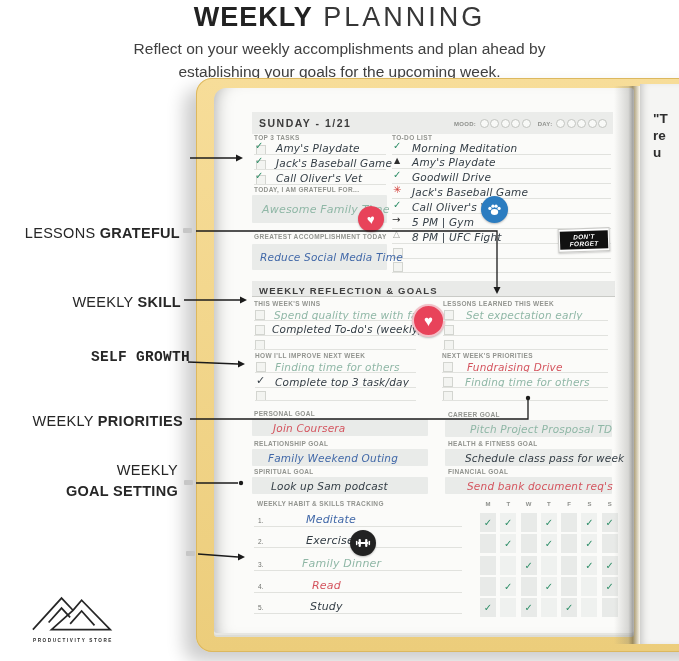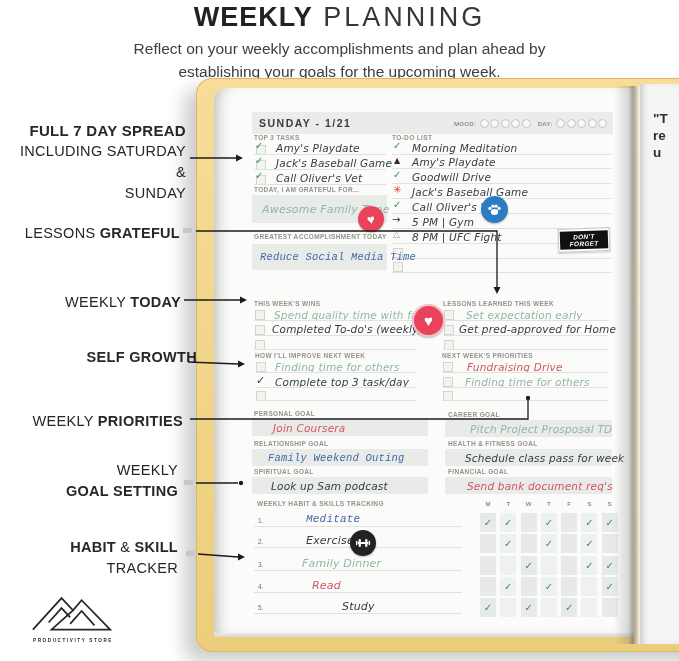--- a/index.html
+++ b/index.html
@@ -28,21 +28,21 @@
               background:linear-gradient(to right,rgba(0,0,0,0) 0%,rgba(120,120,115,0.28) 55%,rgba(60,60,58,0.45) 72%,rgba(250,250,248,0.9) 100%);}
   .page-right{position:absolute;left:444px;top:6px;width:39px;height:560px;background:#f5f5f3;
               box-shadow:inset 6px 0 8px -5px rgba(0,0,0,0.25);}
   .quote{position:absolute;left:13px;top:26px;font-weight:bold;font-size:13.5px;line-height:17px;color:#2e2e2e;}
 
   
   .lbl{position:absolute;font-size:6.5px;font-weight:bold;letter-spacing:0.35px;color:#92948f;text-transform:uppercase;white-space:nowrap;}
   .hand{position:absolute;font-family:"DejaVu Sans",sans-serif;font-style:italic;font-size:10.5px;letter-spacing:0.2px;white-space:nowrap;}
   .teal{color:#8fb7a6;}
   .red{color:#d4545e;}
-  .blue{color:#4168a8;font-family:Liberation Mono, monospace;}
+  .blue{color:#4168a8;}
   .dark{color:#333d45;}
   .gbox{position:absolute;background:#e9ebe9;border-radius:1px;}
   .bar{position:absolute;background:#e9eae8;}
   .bar span{position:absolute;left:7px;top:4px;font-size:9.5px;font-weight:bold;letter-spacing:1.2px;color:#3e3e3e;white-space:nowrap;}
   .rule{position:absolute;border-bottom:1px solid #e1e2de;height:0;}
   .cbx{position:absolute;width:8px;height:8px;border:1px solid #d3d5d0;background:#f3f4f1;}
   .ck{position:absolute;font-size:10px;font-weight:bold;color:#2e8e68;font-family:"DejaVu Sans",sans-serif;}
   .ckd{color:#333d45;}
 
   
@@ -94,44 +94,35 @@
 <body>
 
 <div class="canvas">
 
   <div class="title"><span class="b">WEEKLY</span><span class="l"> PLANNING</span></div>
   <div class="subtitle">
     <div>Reflect on your weekly accomplishments and plan ahead by</div>
     <div>establishing your goals for the upcoming week.</div>
   </div>
 
-  <div class="callout" style="left:6px;width:180px;top:120px;">
-    <div class="cb" style="font-size:15px">FULL 7 DAY SPREAD</div>
-    <div>INCLUDING SATURDAY &amp;</div>
-    <div>SUNDAY</div>
-  </div>
   <div class="callout" style="left:0;width:180px;top:223px;">
     <span>LESSONS </span><span class="cb">GRATEFUL</span>
   </div>
   <div class="callout" style="left:0;width:181px;top:292px;">
-    <span>WEEKLY </span><span class="cb">TODAY</span>
-  </div>
-  <div class="callout" style="left:15px;width:182px;top:347px;">
+    <span>WEEKLY </span><span class="cb">SKILL</span>
+  </div>
+  <div class="callout" style="left:8px;width:182px;top:347px;font-family:Liberation Mono, monospace;">
     <div class="cb">SELF GROWTH</div>
   </div>
   <div class="callout" style="left:0;width:183px;top:411px;">
     <span>WEEKLY </span><span class="cb">PRIORITIES</span>
   </div>
   <div class="callout" style="left:0;width:178px;top:460px;">
     <div>WEEKLY</div>
     <div class="cb">GOAL SETTING</div>
-  </div>
-  <div class="callout" style="left:0;width:178px;top:537px;">
-    <div><span class="cb">HABIT</span><span> &amp; </span><span class="cb">SKILL</span></div>
-    <div>TRACKER</div>
   </div>
 
   <div class="book">
     <div class="page-main">
 
       <div class="hdr">
         <span class="date">SUNDAY - 1/21</span>
         <span class="moodday">
           <span class="mlbl">MOOD:</span>
           <span class="c"></span>
@@ -213,40 +204,42 @@
       <div class="gbox" style="left:38px;top:156px;width:135px;height:26px;"></div>
       <div class="hand blue" style="left:46px;top:163px;">Reduce Social Media Time</div>
 
       <div class="dontforget">
         <div class="inner">
           <div>DON'T</div>
           <div>FORGET</div>
         </div>
       </div>
 
+      <div class="bar" style="left:38px;top:193px;width:363px;height:15px;border-bottom:1px solid #c9cac6;">
+        <span>WEEKLY REFLECTION &amp; GOALS</span>
+      </div>
 
       <div class="lbl" style="left:40px;top:212px;">THIS WEEK'S WINS</div>
       <div class="cbx" style="left:41px;top:222px;"></div>
       <div class="hand teal" style="left:60px;top:221px;">Spend quality time with family</div>
       <div class="rule" style="left:40px;top:232px;width:162px;"></div>
       <div class="cbx" style="left:41px;top:237px;"></div>
       <div class="hand dark" style="left:58px;top:235px;">Completed To-do's (weekly)</div>
       <div class="rule" style="left:40px;top:247px;width:162px;"></div>
       <div class="cbx" style="left:41px;top:252px;"></div>
       <div class="rule" style="left:40px;top:261px;width:162px;"></div>
       <div class="badge badge-heart" style="left:198px;top:216px;width:29px;height:29px;font-size:15px;border:2px solid #f3c0c8;">
         <span>♥</span>
       </div>
 
       <div class="lbl" style="left:229px;top:212px;">LESSONS LEARNED THIS WEEK</div>
       <div class="cbx" style="left:230px;top:222px;"></div>
       <div class="hand teal" style="left:252px;top:221px;">Set expectation early</div>
       <div class="rule" style="left:229px;top:232px;width:165px;"></div>
       <div class="cbx" style="left:230px;top:237px;"></div>
-      <div class="hand dark" style="left:245px;top:235px;">Get pred-approved for Home</div>
       <div class="rule" style="left:229px;top:247px;width:165px;"></div>
       <div class="cbx" style="left:230px;top:252px;"></div>
       <div class="rule" style="left:229px;top:261px;width:165px;"></div>
 
       <div class="lbl" style="left:41px;top:264px;">HOW I'LL IMPROVE NEXT WEEK</div>
       <div class="cbx" style="left:42px;top:274px;"></div>
       <div class="hand teal" style="left:61px;top:273px;">Finding time for others</div>
       <div class="rule" style="left:41px;top:284px;width:161px;"></div>
       <span class="ck ckd" style="left:42px;top:286px;font-size:11px;">✓</span>
       <div class="hand dark" style="left:61px;top:288px;">Complete top 3 task/day</div>
@@ -408,21 +401,21 @@
           </div>
           <div class="cell">
             <span></span>
           </div>
           <div class="cell">
             <span>✓</span>
           </div>
       </div>
 
       <div class="hnum" style="left:44px;top:516px;">5.</div>
-      <div class="hand dark" style="left:96px;top:512px;font-size:11px;margin-left:32px;">Study</div>
+      <div class="hand dark" style="left:96px;top:512px;font-size:11px;">Study</div>
       <div class="rule" style="left:40px;top:525px;width:208px;"></div>
       <div class="hrow" style="top:510px;">
         <div class="cell">
             <span>✓</span>
           </div>
           <div class="cell">
             <span></span>
           </div>
           <div class="cell">
             <span>✓</span>

